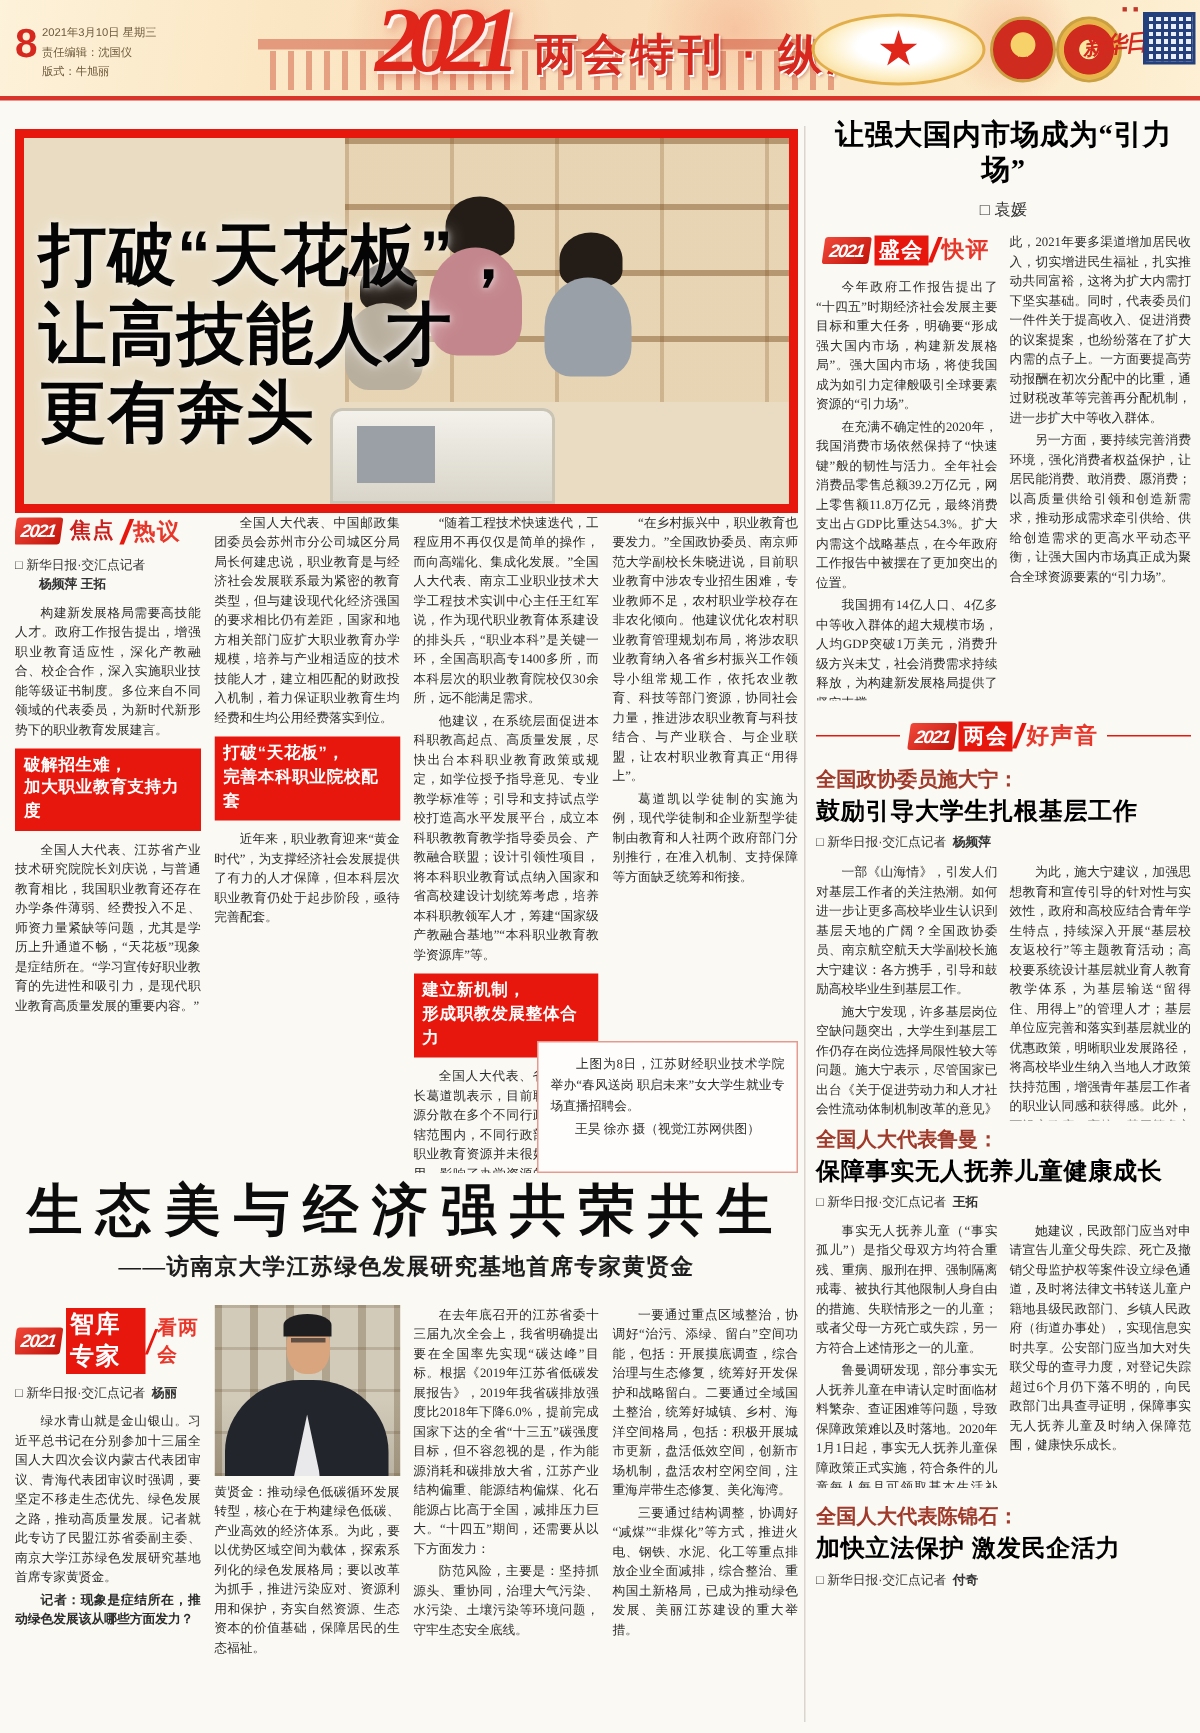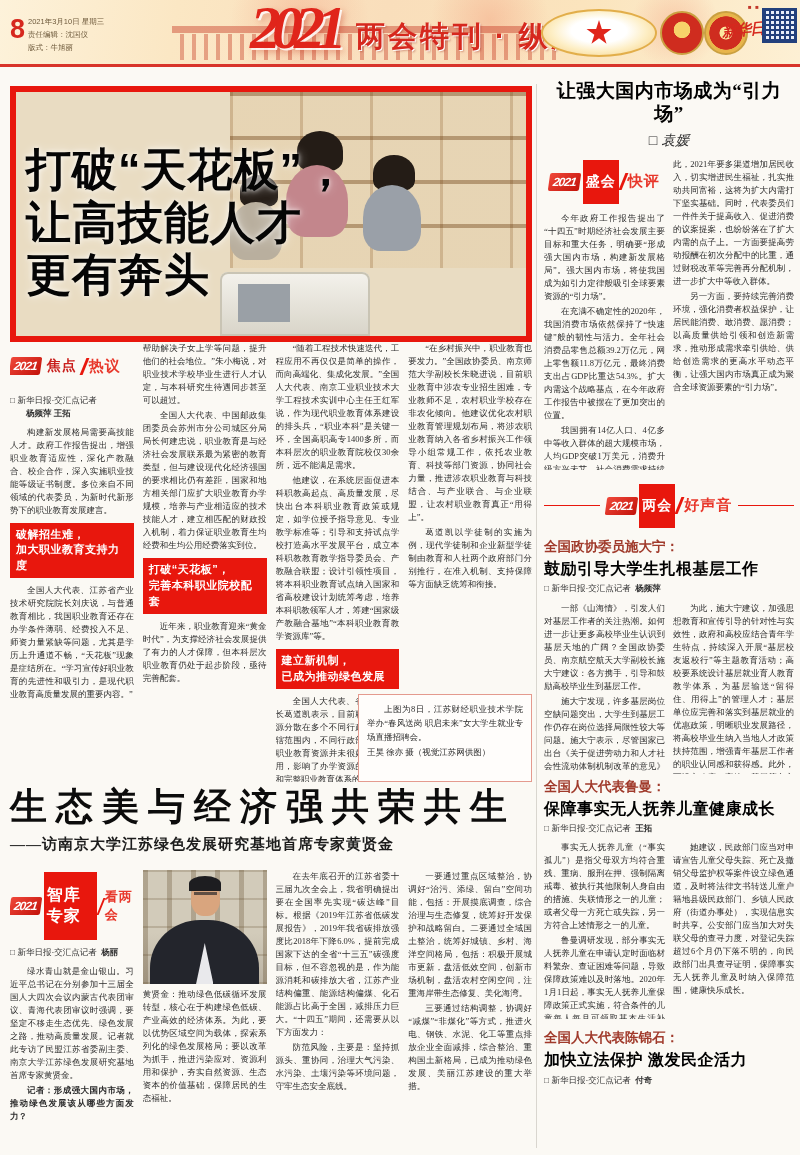--- a/index.html
+++ b/index.html
@@ -43,21 +43,21 @@
   .col p{font-family:"Liberation Serif",serif;font-size:8.5px;line-height:1.53;text-align:justify;
          text-indent:2em;margin:0 0 2px;color:#2c2c2c;}
   .byline{font-size:8.5px;color:#333;margin:3px 0 6px;line-height:1.5;}
   .byline .names{font-weight:bold;display:block;padding-left:16px;}
   .byline.inline .names{display:inline;padding-left:2px;}
   .qa{font-weight:bold;color:#1c1c1c;}
   
   .badge{display:flex;align-items:center;gap:3px;margin:2px 0 6px;}
   .badge .yr{background:linear-gradient(135deg,#f0483a,#c3130a);color:#fff;font-style:italic;font-weight:900;
              font-size:12px;padding:2px 4px;transform:skewX(-8deg);border-radius:2px;letter-spacing:-1px;}
-  .badge .t1{color:#fff;background:#e8170d;font-weight:900;font-size:14px;padding:13px 3px;letter-spacing:1px;}
+  .badge .t1{color:#fff;background:#e8170d;font-weight:900;font-size:14px;padding:1px 3px;letter-spacing:1px;}
   .badge .sl{width:3px;height:17px;background:#e8170d;transform:skewX(-22deg);}
   .badge .t2{color:#e8372a;font-weight:900;font-size:15px;letter-spacing:1px;}
   
   .feature{position:absolute;left:10px;top:86px;width:510px;height:244px;border:6px solid #e8170d;
            background:#e9dcc2;overflow:hidden;}
   .ph-base{position:absolute;inset:0;background:linear-gradient(112deg,#f4eedd 0%,#efe3c8 30%,#dfc августa 0,#dcbe8e 52%,#c89c5e 75%,#b68448 100%);}
   .shelves{position:absolute;right:0;top:0;width:58%;height:72%;opacity:.85;
            background:repeating-linear-gradient(180deg,rgba(122,74,24,.55) 0 4px,rgba(222,186,128,.25) 4px 44px),
                       repeating-linear-gradient(90deg,rgba(122,74,24,.35) 0 3px,transparent 3px 70px);}
   .fig{position:absolute;border-radius:50% 50% 30% 30%;}
@@ -72,44 +72,44 @@
               letter-spacing:1px;text-shadow:0 0 5px rgba(255,255,255,.75),0 0 12px rgba(255,255,255,.55);}
   
   .focus{position:absolute;left:10px;top:342px;width:522px;height:440px;display:flex;gap:9px;}
   .focus .col{width:124px;overflow:hidden;}
   .subhead{background:#e8170d;color:#fff;font-weight:900;font-size:11px;line-height:1.45;
            padding:4px 6px;margin:6px 0 6px;letter-spacing:.5px;}
   .capbox{position:absolute;right:0;top:352px;width:174px;height:88px;border:1px solid #e49a8e;background:#fffdfb;
           padding:7px 8px;box-sizing:border-box;}
   .capbox .cap{font-family:"Liberation Serif",serif;font-size:8.5px;line-height:1.65;text-align:justify;
                text-indent:2em;color:#2c2c2c;margin:0;}
-  .capbox .credit{font-family:"Liberation Serif",serif;font-size:8.5px;text-align:left;margin-top:3px;color:#2c2c2c;}
-  
-  .eco-head{position:absolute;left:10px;top:787px;width:522px;}
+  .capbox .credit{font-family:"Liberation Serif",serif;font-size:8.5px;text-align:center;margin-top:3px;color:#2c2c2c;}
+  
+  .eco-head{position:absolute;left:10px;top:787px;width:522px;text-align:center;}
   .eco-title{font-size:37px;font-weight:900;color:#0c0c0c;letter-spacing:9px;line-height:1.1;}
   .eco-sub{margin-top:7px;font-family:"Liberation Serif",serif;font-weight:bold;font-size:15px;color:#1d1d1d;letter-spacing:1px;}
   .think{position:absolute;left:10px;top:870px;width:522px;height:278px;display:flex;gap:9px;}
   .think .col{width:124px;overflow:hidden;}
   .portrait{position:relative;width:124px;height:114px;margin-bottom:4px;
             background:linear-gradient(180deg,#d2cbba 0 55%,#bab2a2 100%);overflow:hidden;}
   .ph-shelf{position:absolute;inset:0;background:
             repeating-linear-gradient(90deg,rgba(96,74,42,.3) 0 5px,transparent 5px 24px),
             repeating-linear-gradient(0deg,rgba(96,74,42,.22) 0 2px,transparent 2px 28px);}
   .ph-body{position:absolute;bottom:0;left:6%;width:88%;height:56%;background:#23252c;border-radius:46% 46% 0 0/75% 75% 0 0;}
   .ph-shirt{position:absolute;bottom:0;left:43%;width:14%;height:36%;background:#e9e9ec;
             clip-path:polygon(50% 0,100% 100%,0 100%);}
   .ph-head{position:absolute;top:9%;left:39%;width:23%;height:31%;background:#d9a57e;border-radius:48% 48% 44% 44%;}
   .ph-hair{position:absolute;top:5.5%;left:37.5%;width:26%;height:13%;background:#1d1d20;border-radius:50% 50% 0 0;}
   .ph-glass{position:absolute;top:19%;left:41%;width:19%;height:3px;background:rgba(30,30,35,.65);}
   
   .vrule{position:absolute;left:536px;top:84px;height:1064px;width:1px;background:#d9d6cf;}
   .rail{position:absolute;left:544px;top:80px;width:250px;}
   .r-title{font-family:"Liberation Serif",serif;font-weight:900;font-size:19px;text-align:center;color:#000;
            letter-spacing:.5px;line-height:1.2;}
-  .r-byline{text-align:center;font-size:14px;margin:6px 0 8px;color:#333;font-style:italic;}
+  .r-byline{text-align:center;font-size:11px;margin:6px 0 8px;color:#333;}
   .twocol{display:flex;gap:8px;}
   .twocol .col{width:121px;overflow:hidden;}
   .badge-center{justify-content:center;margin:2px 0 8px;}
   .voices{display:flex;align-items:center;gap:6px;margin:14px 0 10px;}
   .voices .ln{flex:1;height:1px;background:#e8170d;}
   .kicker-r{font-family:"Liberation Serif",serif;font-weight:bold;font-size:13.5px;color:#a03a2b;margin:4px 0 3px;}
   .r-head2{font-size:16px;font-weight:900;color:#000;letter-spacing:.5px;line-height:1.2;margin:0 0 4px;}
   .r-art .byline{margin:2px 0 7px;}
   .h320{height:312px;} .h172{height:172px;} .h178{height:178px;}
 </style>
@@ -169,34 +169,33 @@
       <b class="names">杨频萍 王拓</b>
     </div>
     <p>构建新发展格局需要高技能人才。政府工作报告提出，增强职业教育适应性，深化产教融合、校企合作，深入实施职业技能等级证书制度。多位来自不同领域的代表委员，为新时代新形势下的职业教育发展建言。</p>
     <div class="subhead">
       <div>破解招生难，</div>
       <div>加大职业教育支持力度</div>
     </div>
     <p>全国人大代表、江苏省产业技术研究院院长刘庆说，与普通教育相比，我国职业教育还存在办学条件薄弱、经费投入不足、师资力量紧缺等问题，尤其是学历上升通道不畅，“天花板”现象是症结所在。“学习宣传好职业教育的先进性和吸引力，是现代职业教育高质量发展的重要内容。”</p>
   </div>
   <div class="col">
-    <p style="text-indent:0;">帮助解决子女上学等问题，提升他们的社会地位。”朱小梅说，对职业技术学校毕业生进行人才认定，与本科研究生待遇同步甚至可以超过。</p>
     <p>全国人大代表、中国邮政集团委员会苏州市分公司城区分局局长何建忠说，职业教育是与经济社会发展联系最为紧密的教育类型，但与建设现代化经济强国的要求相比仍有差距，国家和地方相关部门应扩大职业教育办学规模，培养与产业相适应的技术技能人才，建立相匹配的财政投入机制，着力保证职业教育生均经费和生均公用经费落实到位。</p>
     <div class="subhead">
       <div>打破“天花板”，</div>
       <div>完善本科职业院校配套</div>
     </div>
     <p>近年来，职业教育迎来“黄金时代”，为支撑经济社会发展提供了有力的人才保障，但本科层次职业教育仍处于起步阶段，亟待完善配套。</p>
   </div>
   <div class="col">
     <p>“随着工程技术快速迭代，工程应用不再仅仅是简单的操作，而向高端化、集成化发展。”全国人大代表、南京工业职业技术大学工程技术实训中心主任王红军说，作为现代职业教育体系建设的排头兵，“职业本科”是关键一环，全国高职高专1400多所，而本科层次的职业教育院校仅30余所，远不能满足需求。</p>
     <p>他建议，在系统层面促进本科职教高起点、高质量发展，尽快出台本科职业教育政策或规定，如学位授予指导意见、专业教学标准等；引导和支持试点学校打造高水平发展平台，成立本科职教教育教学指导委员会、产教融合联盟；设计引领性项目，将本科职业教育试点纳入国家和省高校建设计划统筹考虑，培养本科职教领军人才，筹建“国家级产教融合基地”“本科职业教育教学资源库”等。</p>
     <div class="subhead">
       <div>建立新机制，</div>
-      <div>已成为推动绿色发展</div>
+      <div>形成职教发展整体合力</div>
     </div>
     <p>全国人大代表、省教育厅厅长葛道凯表示，目前职业教育资源分散在多个不同行政部门的管辖范围内，不同行政部门掌握的职业教育资源并未很好地统筹使用，影响了办学资源的使用效率和完整职业教育体系的建立。</p>
   </div>
   <div class="col" style="height:346px;">
     <p>“在乡村振兴中，职业教育也要发力。”全国政协委员、南京师范大学副校长朱晓进说，目前职业教育中涉农专业招生困难，专业教师不足，农村职业学校存在非农化倾向。他建议优化农村职业教育管理规划布局，将涉农职业教育纳入各省乡村振兴工作领导小组常规工作，依托农业教育、科技等部门资源，协同社会力量，推进涉农职业教育与科技结合、与产业联合、与企业联盟，让农村职业教育真正“用得上”。</p>
     <p>葛道凯以学徒制的实施为例，现代学徒制和企业新型学徒制由教育和人社两个政府部门分别推行，在准入机制、支持保障等方面缺乏统筹和衔接。</p>
   </div>
   <div class="capbox">
     <p class="cap">上图为8日，江苏财经职业技术学院举办“春风送岗 职启未来”女大学生就业专场直播招聘会。</p>
     <div class="credit">王昊 徐亦 摄（视觉江苏网供图）</div>
@@ -214,21 +213,21 @@
       <span class="yr">2021</span>
       <span class="t1" style="font-size:16px;">智库专家</span>
       <span class="sl"></span>
       <span class="t2" style="font-size:13px;">看两会</span>
     </div>
     <div class="byline inline">
       <span>□ 新华日报·交汇点记者</span>
       <b class="names">杨丽</b>
     </div>
     <p>绿水青山就是金山银山。习近平总书记在分别参加十三届全国人大四次会议内蒙古代表团审议、青海代表团审议时强调，要坚定不移走生态优先、绿色发展之路，推动高质量发展。记者就此专访了民盟江苏省委副主委、南京大学江苏绿色发展研究基地首席专家黄贤金。</p>
-    <p class="qa">记者：形成强大国内市场，推动绿色发展该从哪些方面发力？</p>
+    <p class="qa">记者：现象是症结所在，推动绿色发展该从哪些方面发力？</p>
   </div>
   <div class="col">
     <div class="portrait">
       <div class="ph-shelf"></div>
       <div class="ph-body"></div>
       <div class="ph-shirt"></div>
       <div class="ph-head"></div>
       <div class="ph-hair"></div>
       <div class="ph-glass"></div>
     </div>

